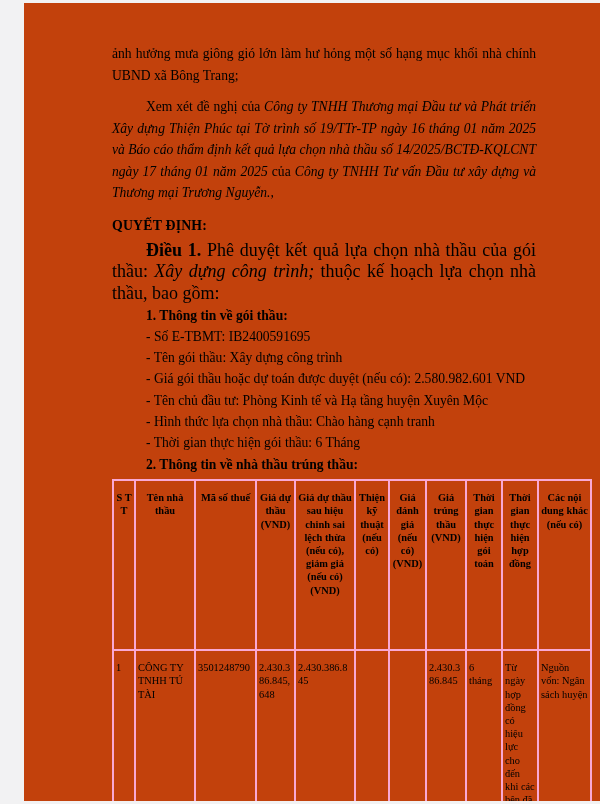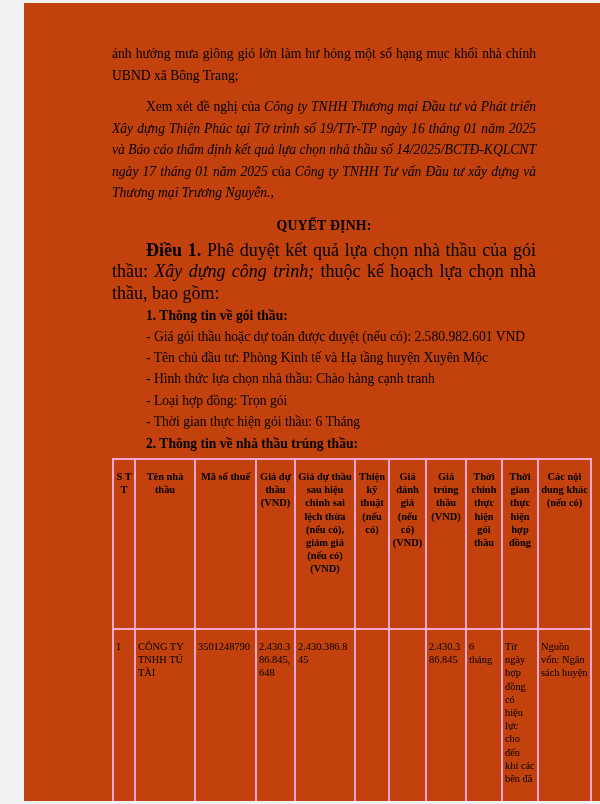--- a/index.html
+++ b/index.html
@@ -50,21 +50,20 @@
   .ital {
     font-style: italic;
   }
   .bold {
     font-weight: bold;
   }
 
   .deciding-title {
     font-size: 13.8px;
     font-weight: bold;
-    text-align: center;
     letter-spacing: 0.2px;
     margin: 14px 0 6px 0;
   }
 
   .article {
     font-size: 18px;
     line-height: 21.5px;
     text-align: justify;
     text-indent: 34px;
     margin: 0;
@@ -153,42 +152,43 @@
 
     <div class="deciding-title">QUYẾT ĐỊNH:</div>
 
     <p class="article">
       <span class="bold">Điều 1.</span><span> Phê duyệt kết quả lựa chọn nhà thầu của gói thầu: </span><span class="ital">Xây dựng công trình;</span><span> thuộc kế hoạch lựa chọn nhà thầu, bao gồm:</span>
     </p>
 
     <div class="subhead">1. Thông tin về gói thầu:</div>
 
     <ul class="bullets">
+      <li>- Số E-TBMT: IB2400591695</li>
+      <li>- Tên gói thầu: Xây dựng công trình</li>
       <li>- Giá gói thầu hoặc dự toán được duyệt (nếu có): 2.580.982.601 VND</li>
       <li>- Tên chủ đầu tư: Phòng Kinh tế và Hạ tầng huyện Xuyên Mộc</li>
       <li>- Hình thức lựa chọn nhà thầu: Chào hàng cạnh tranh</li>
-      <li>- Loại hợp đồng: Trọn gói</li>
       <li>- Thời gian thực hiện gói thầu: 6 Tháng</li>
     </ul>
 
     <div class="subhead">2. Thông tin về nhà thầu trúng thầu:</div>
 
     <div class="tbl-wrap">
       <table class="result">
         <thead>
           <tr>
             <th class="c-stt">S T T</th>
             <th class="c-ten">Tên nhà thầu</th>
             <th class="c-ma">Mã số thuế</th>
             <th class="c-giadt">Giá dự thầu (VND)</th>
             <th class="c-giasau">Giá dự thầu sau hiệu chinh sai lệch thừa (nếu có), giảm giá (nếu có) (VND)</th>
             <th class="c-diem">Thiện kỹ thuật (nếu có)</th>
             <th class="c-danhgia">Giá đánh giá (nếu có) (VND)</th>
             <th class="c-trung">Giá trúng thầu (VND)</th>
-            <th class="c-tgoi">Thời chinh thực hiện gói thầu</th>
+            <th class="c-tgoi">Thời gian thực hiện gói toán</th>
             <th class="c-thd">Thời gian thực hiện hợp đồng</th>
             <th class="c-khac">Các nội dung khác (nếu có)</th>
           </tr>
         </thead>
         <tbody>
           <tr>
             <td class="center">1</td>
             <td>CÔNG TY TNHH TÚ TÀI</td>
             <td>3501248790</td>
             <td class="num-right">2.430.386.845,648</td>

